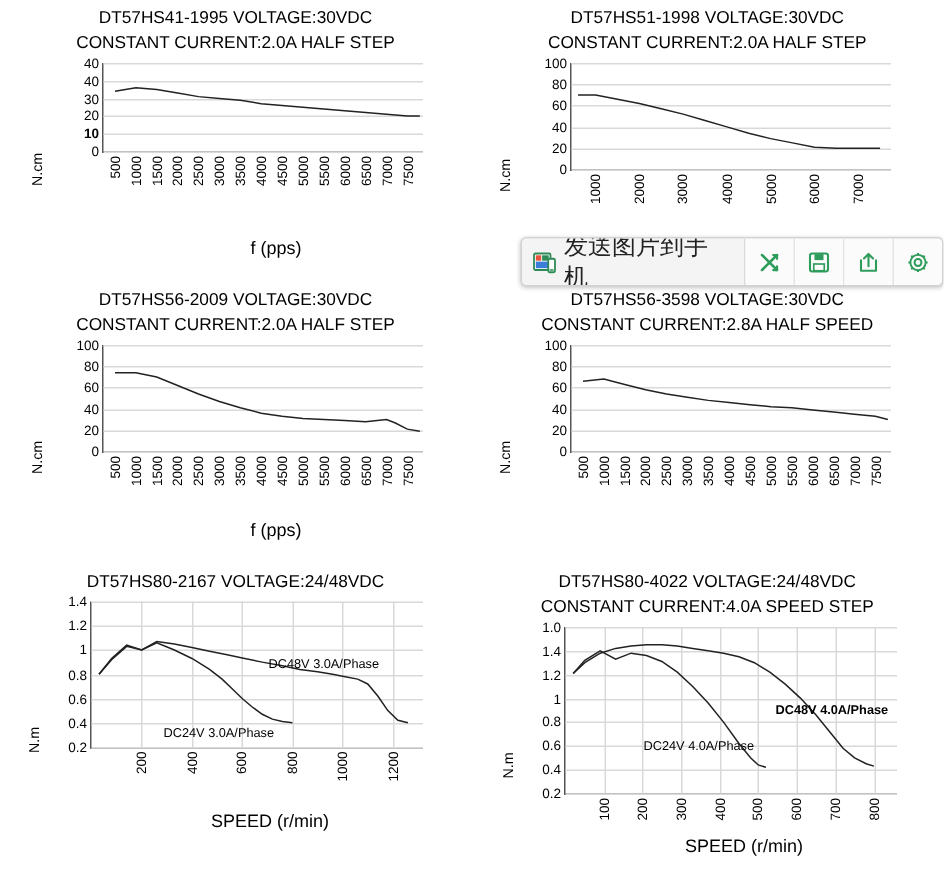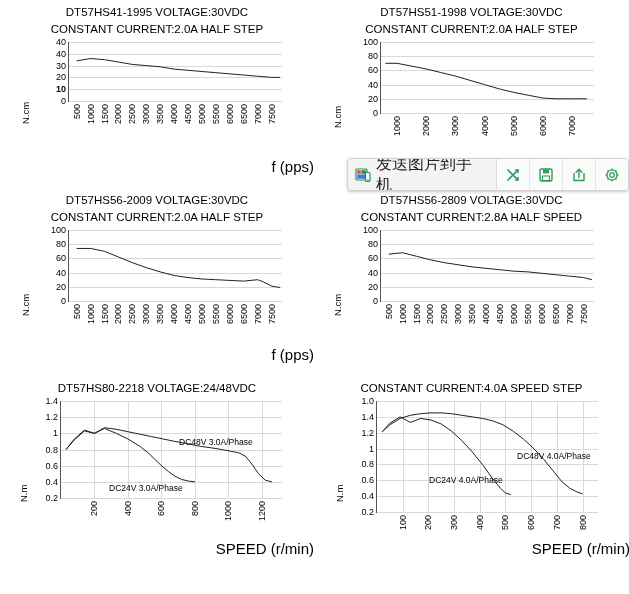--- a/index.html
+++ b/index.html
@@ -40,24 +40,24 @@
   .ylabel {
     position: absolute;
     font-size: 9.5px;
     color: #000;
     transform: rotate(-90deg);
     transform-origin: left top;
     white-space: nowrap;
   }
   .xlabel {
     position: absolute;
-    font-size: 15px;
+    font-size: 12px;
     color: #000;
     width: 100%;
-    text-align: right;
+    text-align: center;
   }
   .plot {
     position: absolute;
     border-left: 1px solid #555;
     border-bottom: 1px solid #555;
     box-sizing: border-box;
   }
   .gridline {
     position: absolute;
     left: 0;
@@ -264,21 +264,21 @@
           <svg class="curvesvg" width="213" height="71">
             <path d="M7.66 18.46 L21.58 18.46 L35.50 21.30 L49.42 26.98 L63.34 32.66 L77.26 37.63 L91.19 41.89 L105.11 45.44 L119.03 47.57 L132.95 48.99 L146.87 49.70 L160.79 50.41 L174.72 51.12 L188.64 49.70 L194.21 51.83 L202.56 56.09 L210.91 57.51" fill="none" stroke="#222222" stroke-width="1"></path>
           </svg>
         </div>
       <div class="xlabel" style="left:20px;top:120px;">f (pps)</div>
     </div>
   </div>
 
   <div class="cell">
     <div class="titles">
-      <div>DT57HS56-2809 VOLTAGE:30VDC</div>
+      <div>DT57HS56-3598 VOLTAGE:30VDC</div>
       <div>CONSTANT CURRENT:2.8A HALF SPEED</div>
     </div>
     <div class="plotwrap" style="width:265px;height:130px;margin-left:32px;">
       <div class="ylabel" style="left:-14px;top:90px;">N.cm</div>
       <div class="plot" id="p3" style="left:34px;top:4px;width:214px;height:72px;">
           <div class="gridline" style="top: 71px;"></div>
           <div class="ytick" style="top: 71px;">0</div>
           <div class="gridline" style="top: 56.8px;"></div>
           <div class="ytick" style="top: 56.8px;">20</div>
           <div class="gridline" style="top: 42.6px;"></div>
@@ -306,21 +306,21 @@
           <div class="xtick" style="left: 202.559px;">7500</div>
           <svg class="curvesvg" width="213" height="71">
             <path d="M7.66 24.14 L21.58 22.72 L35.50 26.27 L49.42 29.82 L63.34 32.66 L77.26 34.79 L91.19 36.92 L105.11 38.34 L119.03 39.76 L132.95 41.18 L146.87 41.89 L160.79 43.31 L174.72 44.73 L188.64 46.15 L202.56 47.57 L210.91 49.70" fill="none" stroke="#222222" stroke-width="1"></path>
           </svg>
         </div>
     </div>
   </div>
 
   <div class="cell">
     <div class="titles">
-      <div>DT57HS80-2218 VOLTAGE:24/48VDC</div>
+      <div>DT57HS80-2167 VOLTAGE:24/48VDC</div>
     </div>
     <div class="plotwrap" style="width:268px;height:170px;margin-left:30px;">
       <div class="ylabel" style="left:-12px;top:105px;">N.m</div>
       <div class="plot" id="p4" style="left:30px;top:4px;width:222px;height:98px;">
           <div class="gridline" style="top: 97px;"></div>
           <div class="ytick" style="top: 97px;">0.2</div>
           <div class="gridline" style="top: 80.8333px;"></div>
           <div class="ytick" style="top: 80.8333px;">0.4</div>
           <div class="gridline" style="top: 64.6667px;"></div>
           <div class="ytick" style="top: 64.6667px;">0.6</div>
@@ -350,20 +350,21 @@
           </svg>
           <div class="annot" style="left: 118px; top: 36px;">DC48V 3.0A/Phase</div>
           <div class="annot" style="left: 48px; top: 82px;">DC24V 3.0A/Phase</div>
         </div>
       <div class="xlabel" style="left:16px;top:143px;">SPEED (r/min)</div>
     </div>
   </div>
 
   <div class="cell">
     <div class="titles">
+      <div>DT57HS80-4022 VOLTAGE:24/48VDC</div>
       <div>CONSTANT CURRENT:4.0A SPEED STEP</div>
     </div>
     <div class="plotwrap" style="width:268px;height:170px;margin-left:32px;">
       <div class="ylabel" style="left:-12px;top:105px;">N.m</div>
       <div class="plot" id="p5" style="left:30px;top:4px;width:222px;height:112px;">
           <div class="gridline" style="top: 111px;"></div>
           <div class="ytick" style="top: 111px;">0.2</div>
           <div class="gridline" style="top: 95.1429px;"></div>
           <div class="ytick" style="top: 95.1429px;">0.4</div>
           <div class="gridline" style="top: 79.2857px;"></div>
@@ -391,21 +392,21 @@
           <div class="xtick" style="left: 154.186px;">600</div>
           <div class="vgridline" style="left: 154.186px;"></div>
           <div class="xtick" style="left: 179.884px;">700</div>
           <div class="vgridline" style="left: 179.884px;"></div>
           <div class="xtick" style="left: 205.581px;">800</div>
           <div class="vgridline" style="left: 205.581px;"></div>
           <svg class="curvesvg" width="221" height="111">
             <path d="M5.14 30.92 L12.85 23.79 L23.13 17.44 L33.41 14.27 L43.69 12.69 L53.97 11.89 L64.24 11.89 L74.52 12.69 L84.80 14.27 L95.08 15.86 L105.36 17.44 L115.64 19.82 L125.92 23.79 L136.20 30.13 L146.48 38.06 L156.76 47.57 L167.03 58.67 L177.31 71.36 L185.02 80.87 L192.73 87.21 L200.44 91.18 L205.58 92.76" fill="none" stroke="#222222" stroke-width="1"></path>
             <path d="M5.14 30.92 L12.85 22.20 L23.13 15.86 L33.41 21.41 L43.69 17.44 L53.97 19.03 L64.24 22.99 L74.52 30.13 L84.80 39.64 L95.08 50.74 L105.36 63.43 L115.64 77.70 L123.35 87.21 L128.49 91.97 L133.63 93.56" fill="none" stroke="#222222" stroke-width="1"></path>
           </svg>
-          <div class="annot" style="left: 140px; top: 50px;">DC48V 4.0A/Phase</div>
+          <div class="annot" style="left: 140px; top: 50px; font-weight: bold;">DC48V 4.0A/Phase</div>
           <div class="annot" style="left: 52px; top: 74px;">DC24V 4.0A/Phase</div>
         </div>
       <div class="xlabel" style="left:16px;top:143px;">SPEED  (r/min)</div>
     </div>
   </div>
 
 </div>
 
 <div class="toolbar">
   <div class="tb-main">

